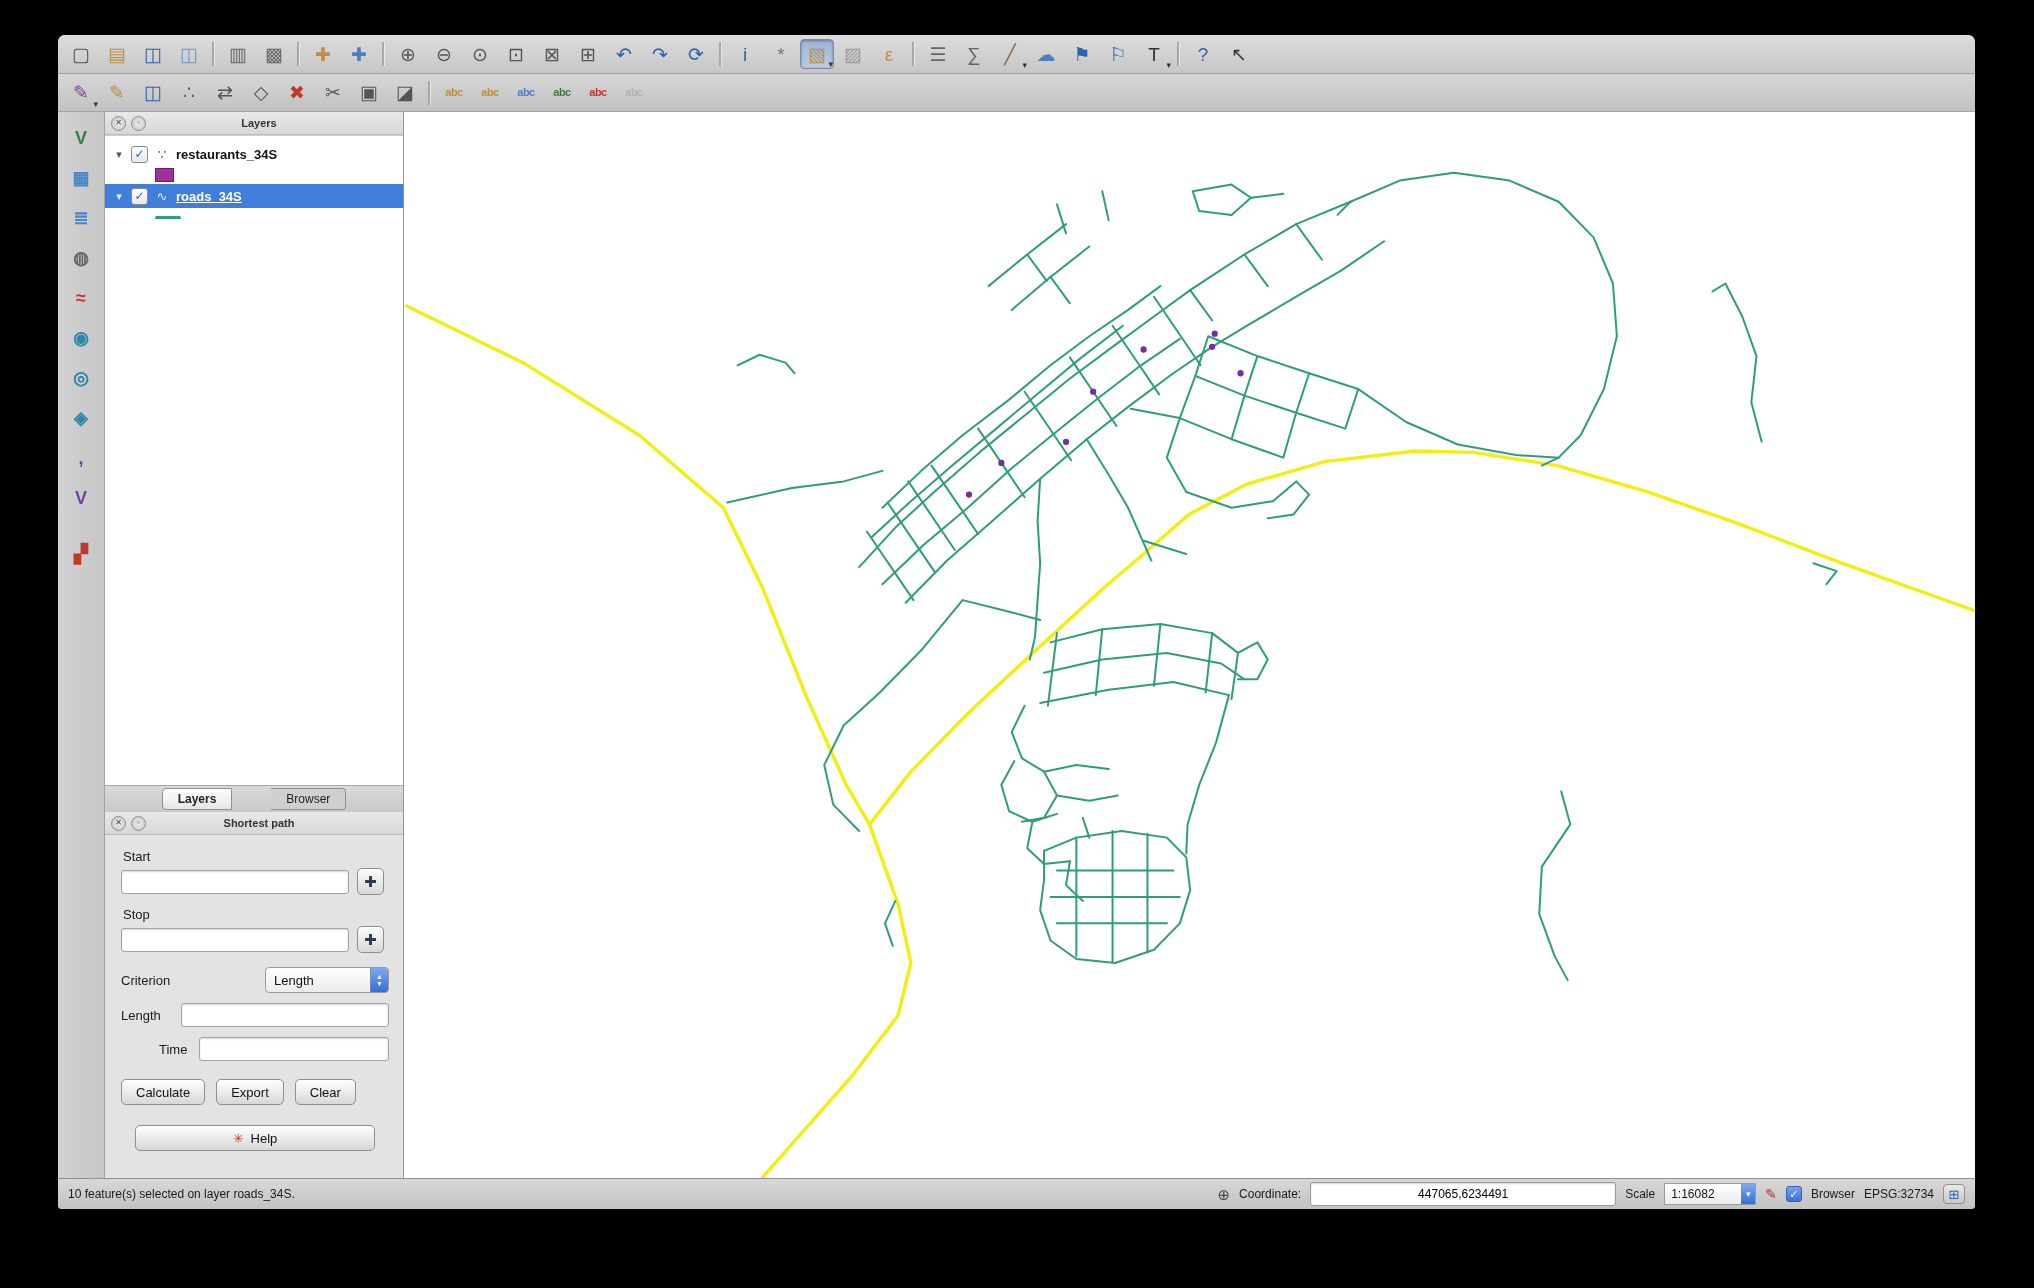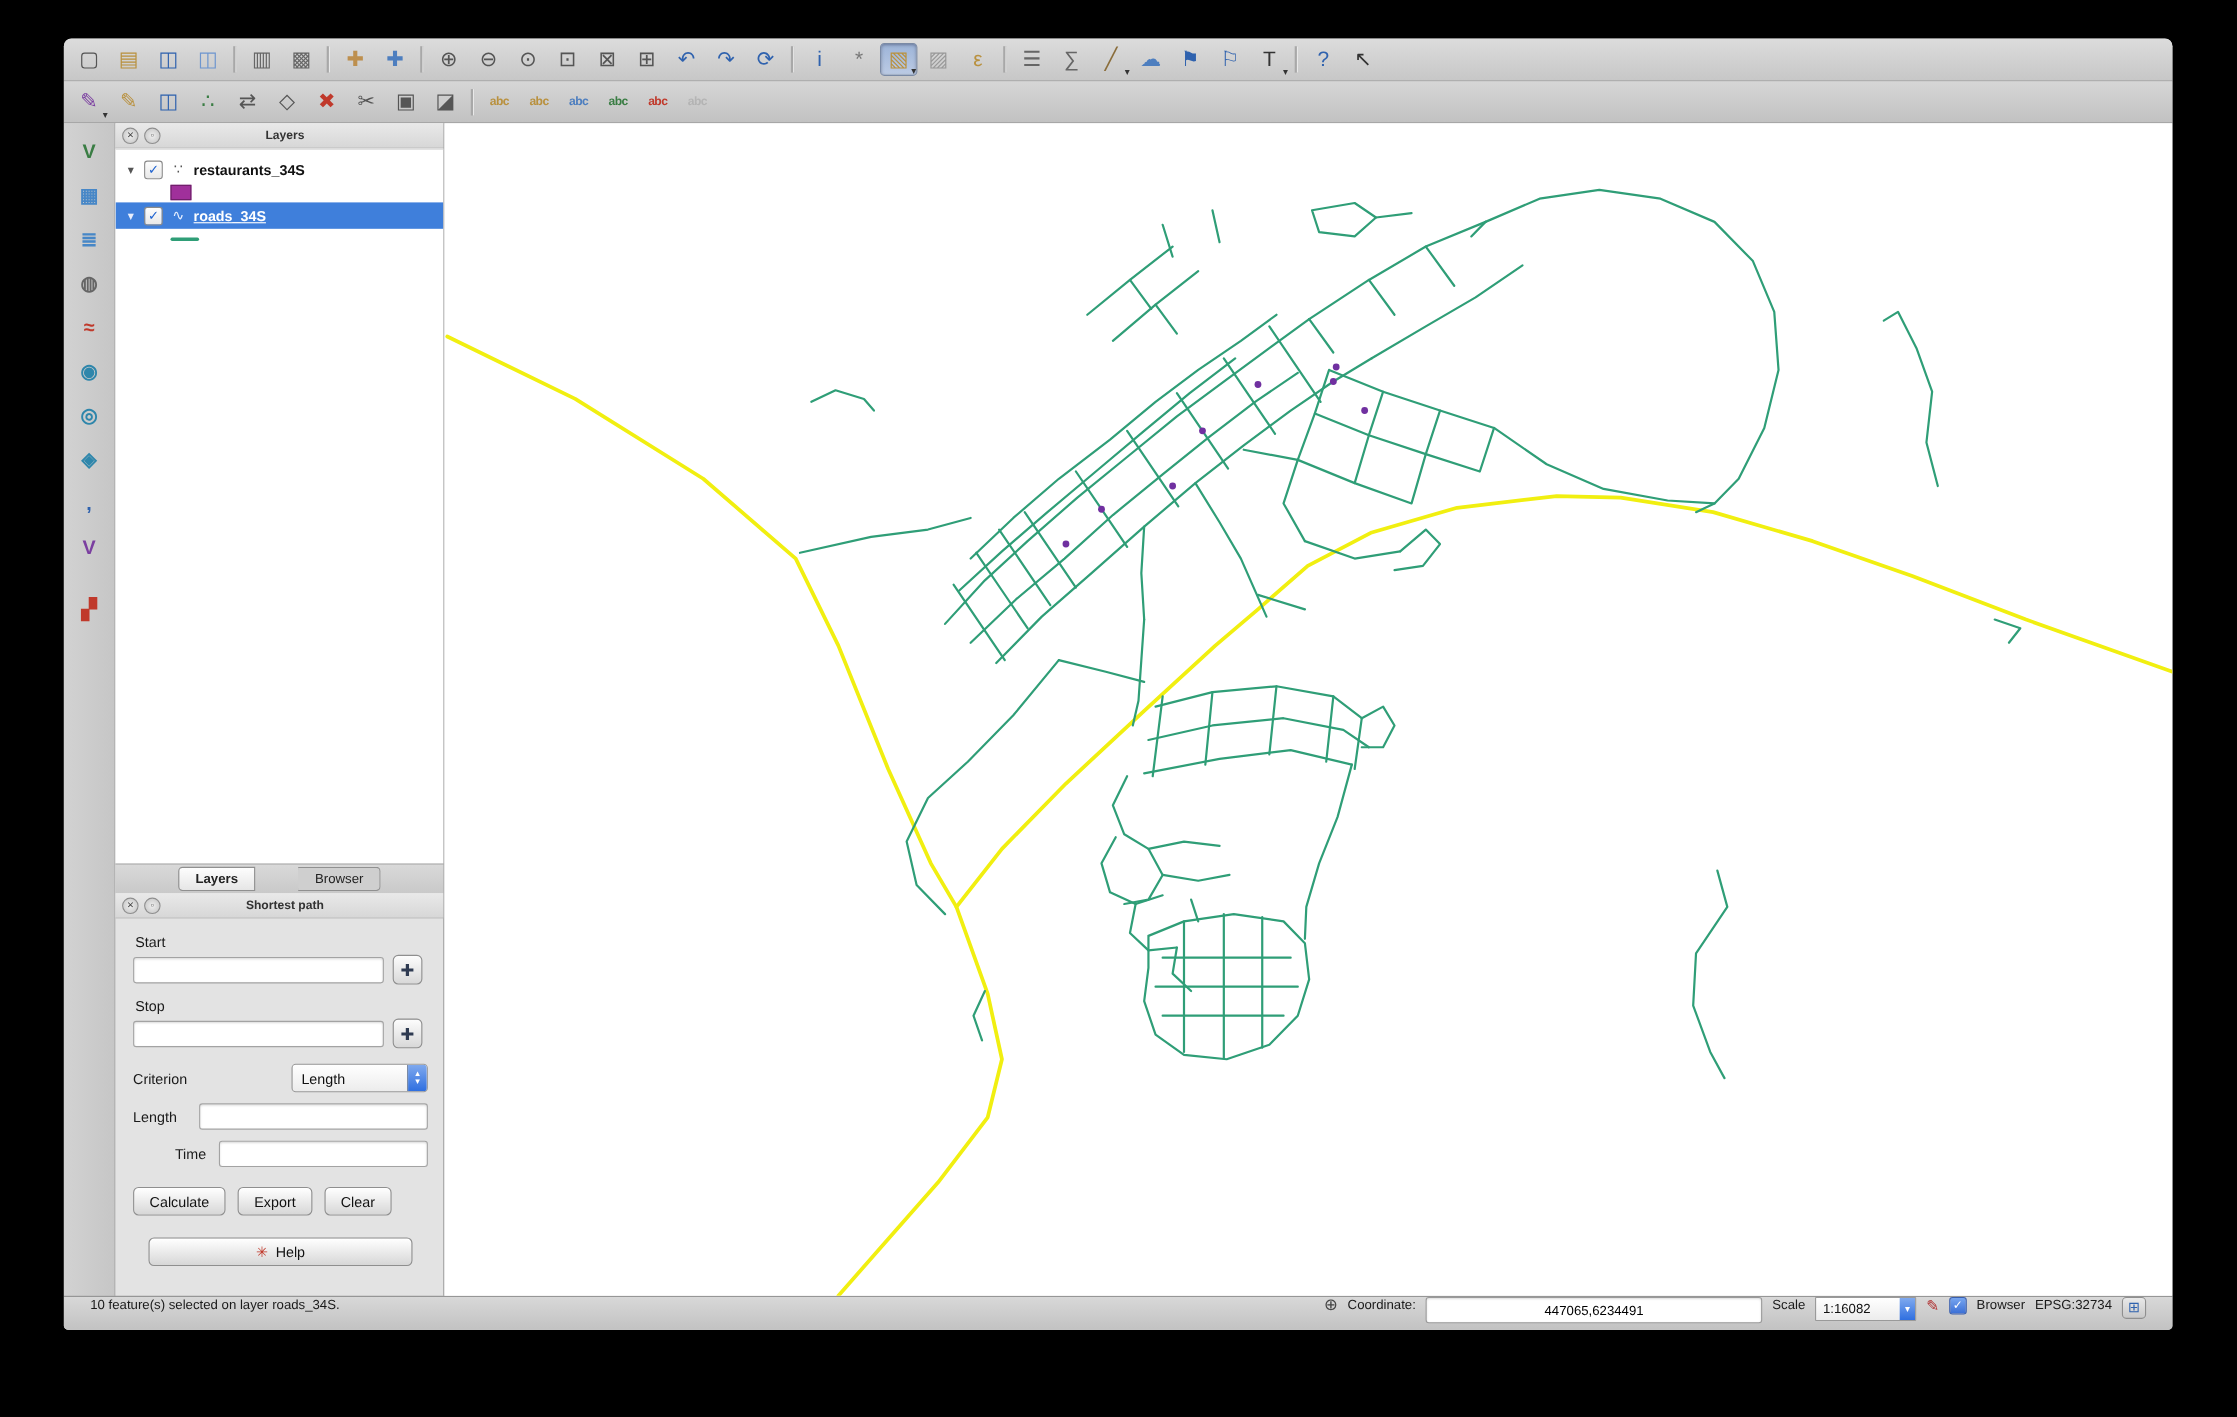--- a/index.html
+++ b/index.html
@@ -94,21 +94,21 @@
   .mbtn.help{width:240px;display:flex;align-items:center;justify-content:center;gap:7px;}
   .help-ic{color:#c0392b;font-size:13px;}
   
   .map{flex:1;position:relative;background:#fff;}
   .map svg{position:absolute;inset:0;width:100%;height:100%;}
   .rg{stroke:var(--road-green,#2f9e77);stroke-width:2;fill:none;stroke-linecap:round;stroke-linejoin:round;vector-effect:non-scaling-stroke;}
   .ry{stroke:var(--road-yellow,#f1ef10);stroke-width:3.4;fill:none;stroke-linecap:round;stroke-linejoin:round;vector-effect:non-scaling-stroke;}
   .mk{fill:var(--marker,#7030a0);}
   
   .statusbar{height:30px;flex:0 0 30px;background:linear-gradient(#d8d8d8,#c2c2c2);border-top:1px solid #8f8f8f;
-    display:flex;padding:0 24px;gap:9px;font-size:12px;color:#1a1a1a;}
+    display:flex;align-items:center;padding:0 10px;gap:9px;font-size:12px;color:#1a1a1a;}
   .sb-msg{white-space:nowrap;}
   .sb-spacer{flex:1;}
   .sb-icon{font-size:15px;color:#444;line-height:1;}
   .sb-coord{width:300px;height:20px;border:1px solid #9a9a9a;border-radius:3px;background:#fff;
     text-align:center;font-size:12px;box-shadow:inset 0 1px 2px rgba(0,0,0,.15);}
   .sb-combo{width:90px;height:20px;border:1px solid #9a9a9a;border-radius:1px;background:linear-gradient(#fff,#ececec);
     display:flex;align-items:center;overflow:hidden;}
   .sb-combo .combo-text{font-size:12px;padding-left:6px;}
   .sb-combo .arrow{width:14px;height:100%;background:linear-gradient(#7fa9ee,#2f6fe0);color:#fff;font-size:9px;
     display:flex;align-items:center;justify-content:center;}

